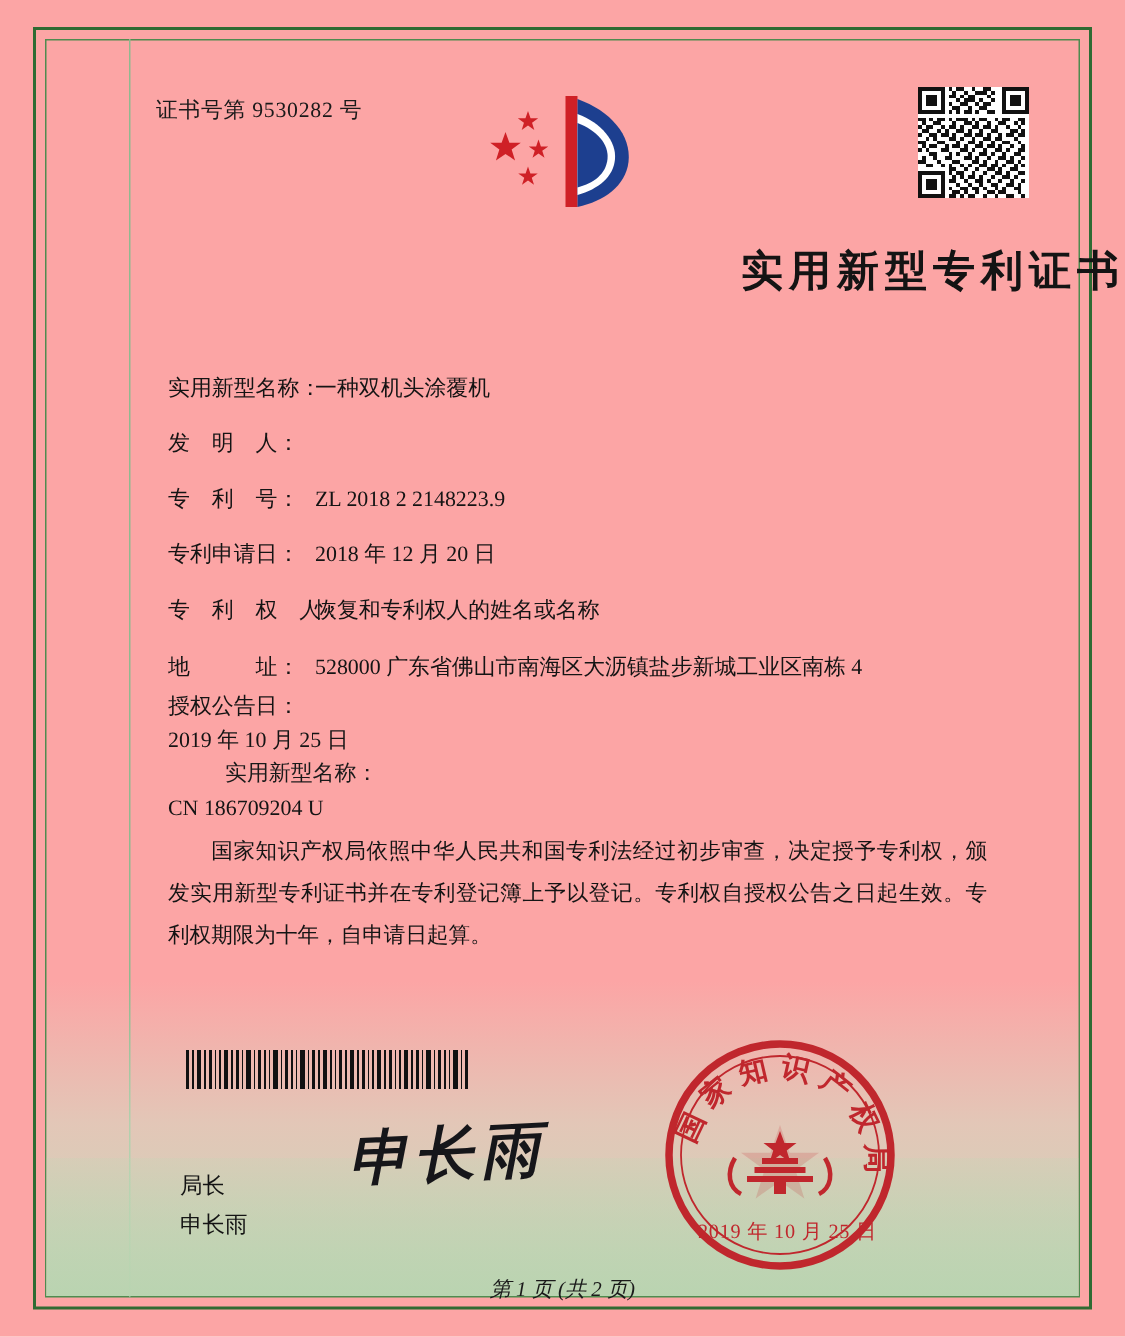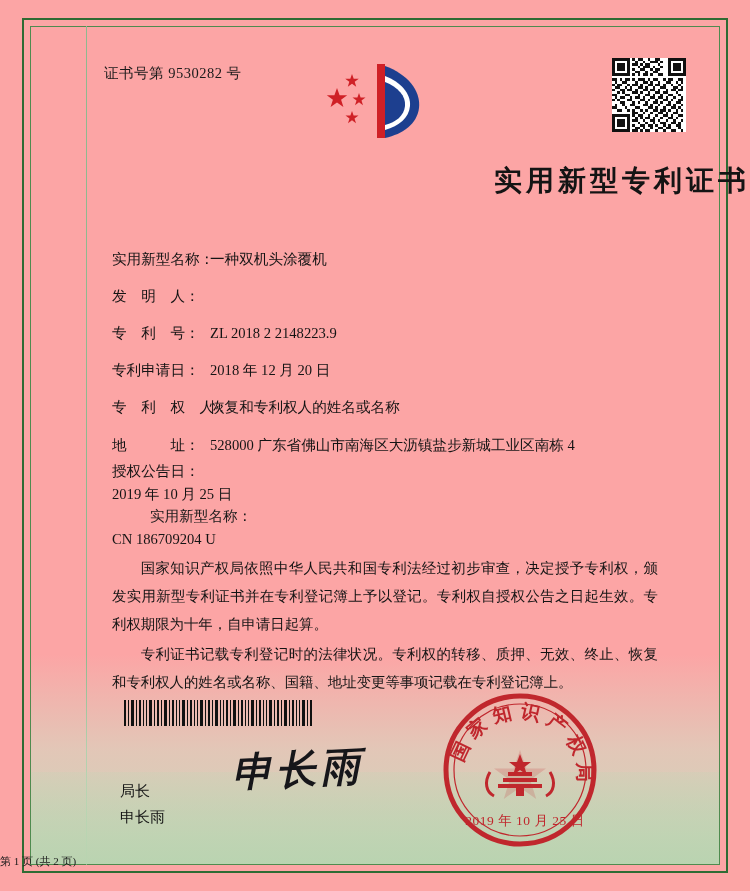--- a/index.html
+++ b/index.html
@@ -212,22 +212,24 @@
     color: #c0272d;
     letter-spacing: 0.5px;
   }
 
   
   .footer {
     position: absolute;
     left: 0;
     right: 0;
     bottom: 22px;
-    font-size: 11px;
+    text-align: center;
+    font-size: 14px;
     color: #1a1a1a;
+    font-style: italic;
   }
 </style>
 </head>
 <body>
 
 <div class="page">
 
   <div class="border-outer"></div>
   <div class="border-inner"></div>
   <div class="border-rule-left"></div>
@@ -511,21 +513,20 @@
       <div class="label">授权公告日：</div>
       <div class="value">2019 年 10 月 25 日</div>
       <div class="label2">实用新型名称：</div>
       <div class="value">CN 186709204 U</div>
     </div>
 
   </div>
 
   <div class="paras">
     <p>国家知识产权局依照中华人民共和国专利法经过初步审查，决定授予专利权，颁发实用新型专利证书并在专利登记簿上予以登记。专利权自授权公告之日起生效。专利权期限为十年，自申请日起算。</p>
-    <p>专利证书记载专利登记时的法律状况。专利权的转移、质押、无效、终止、恢复和专利权人的姓名或名称、国籍、地址变更等事项记载在专利登记簿上。</p>
   </div>
 
   <div class="barcode">
     <svg viewBox="0 0 190 26" width="190" height="26" shape-rendering="crispEdges">
       <g fill="#111111">
         <rect x="0" y="0" width="2" height="26"></rect>
           <rect x="4" y="0" width="1" height="26"></rect>
         <rect x="7" y="0" width="3" height="26"></rect>
           <rect x="12" y="0" width="1" height="26"></rect>
         <rect x="15" y="0" width="2" height="26"></rect>

